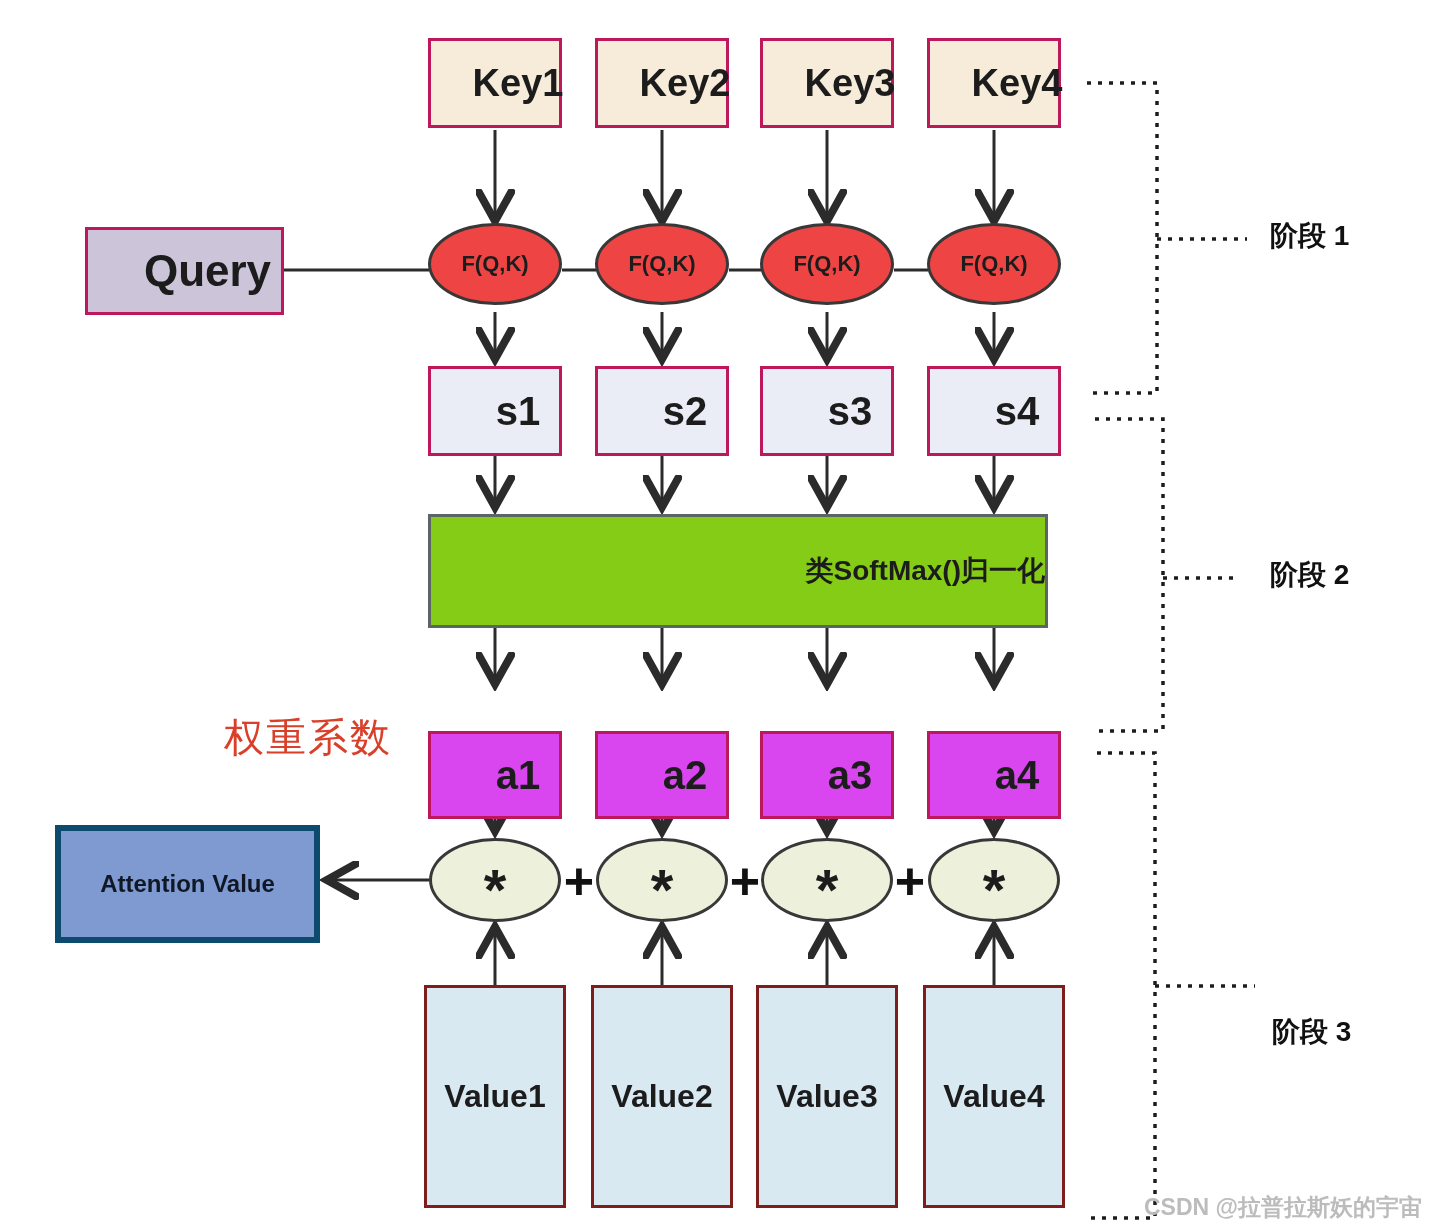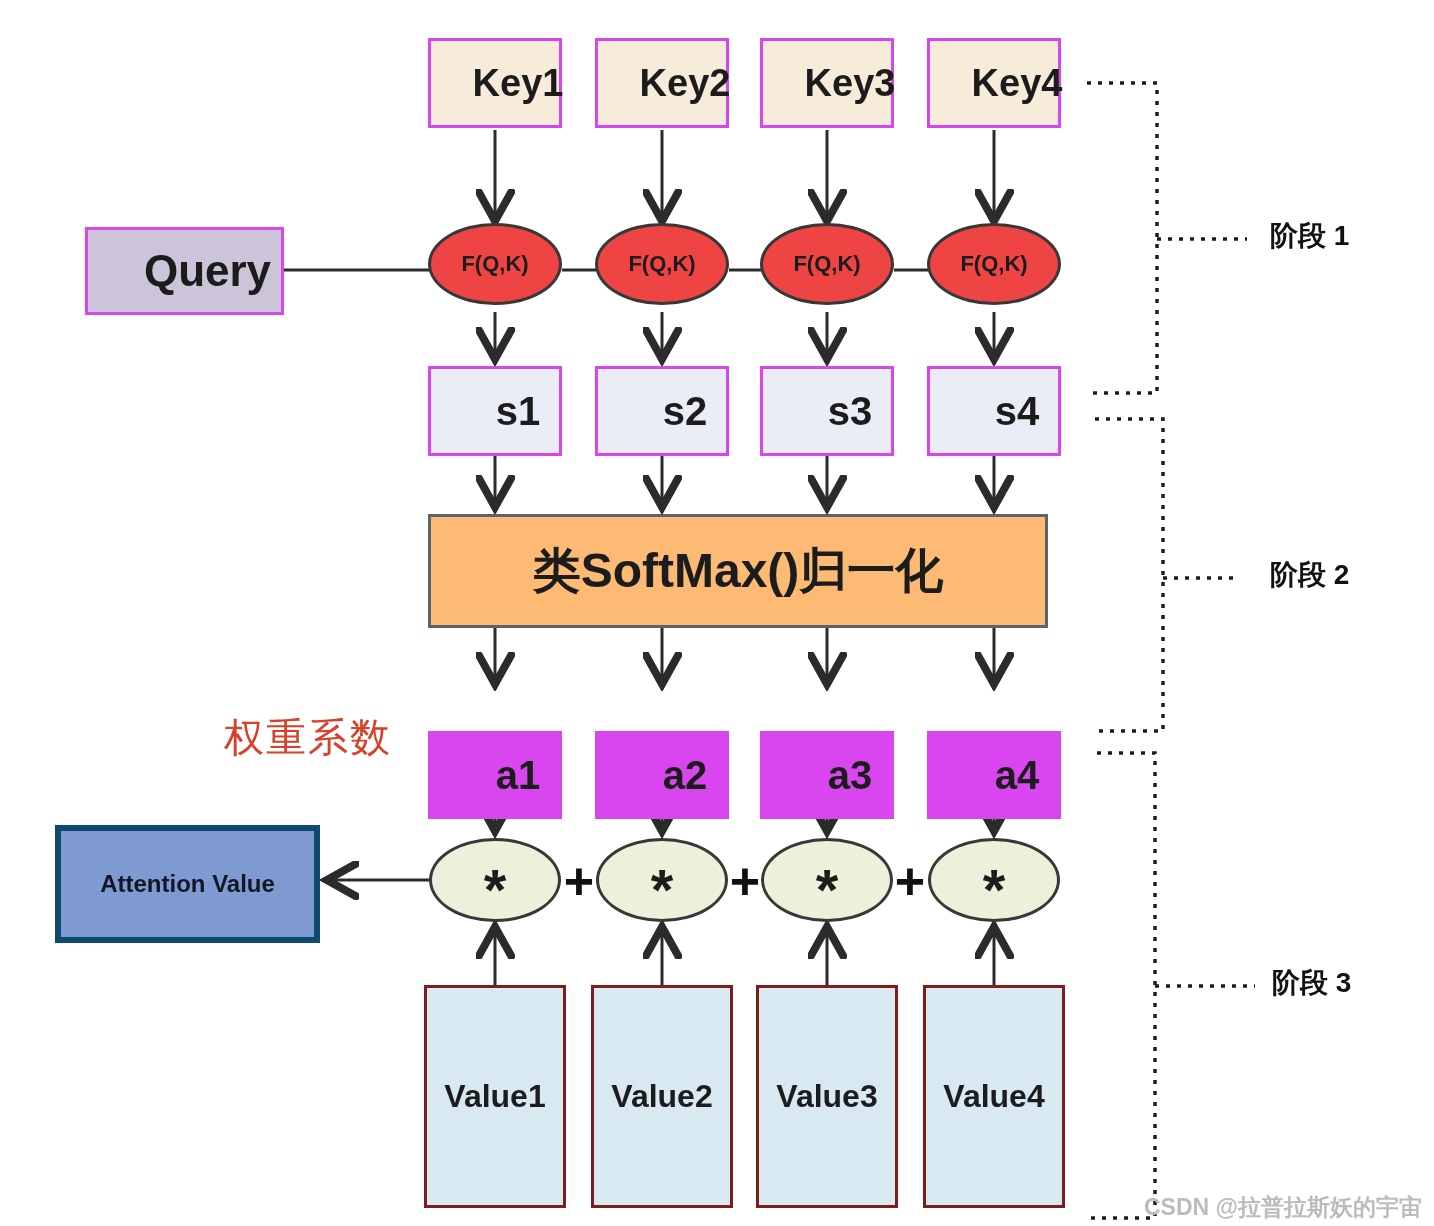--- a/index.html
+++ b/index.html
@@ -11,29 +11,29 @@
     overflow:hidden;
   }
   .node{
     position:absolute;
     display:flex;align-items:center;justify-content:center;
     box-sizing:border-box;
     text-align:center;
     color:#1c1c1c;
     font-weight:700;
   }
-  .rect{border:3px solid #d946ef;padding-left:46px;}
+  .rect{border:3px solid #be185d;padding-left:46px;}
   .key-box{background:#f6ecd9;width:134px;height:90px;top:38px;font-size:38px;}
   .query-box{background:#ccc5da;left:85px;top:227px;width:199px;height:88px;font-size:44px;justify-content:center;}
   .fqk-ellipse{
     background:#ef4444;border:3px solid #383838;border-radius:50%;
     width:134px;height:82px;top:223px;font-size:22px;
   }
   .score-box{background:#eaedf6;width:134px;height:90px;top:366px;font-size:40px;}
-  .softmax-box{background:#fdba74;border:3px solid #5c6468;left:428px;top:514px;width:620px;height:114px;font-size:48px;}
+  .softmax-box{background:#84cc16;border:3px solid #5c6468;left:428px;top:514px;width:620px;height:114px;font-size:28px;justify-content:flex-end;}
   .weight-box{background:#d946ef;width:134px;height:88px;top:731px;font-size:40px;}
   .mult-ellipse{
     background:#edf0da;border:3px solid #383838;border-radius:50%;
     width:132px;height:84px;top:838px;
   }
   .mult-ellipse span{font-size:58px;line-height:1;transform:translateY(10px);}
   .plus-sign{
     position:absolute;width:44px;height:60px;top:851px;
     display:flex;align-items:center;justify-content:center;
     font-size:52px;font-weight:700;color:#111;
@@ -211,17 +211,17 @@
     </div>
   <div class="node value-box" style="left:756px">
       <span>Value3</span>
     </div>
   <div class="node value-box" style="left:923px">
       <span>Value4</span>
     </div>
 
   <div class="stage-label" style="left:1270px;top:217px">阶段 1</div>
   <div class="stage-label" style="left:1270px;top:556px">阶段 2</div>
-  <div class="stage-label" style="left:1272px;top:964px">阶段 3</div>
+  <div class="stage-label" style="left:1272px;top:1013px">阶段 3</div>
 
   <div class="watermark">CSDN @拉普拉斯妖的宇宙</div>
 
 </div>
 
 </body></html>

